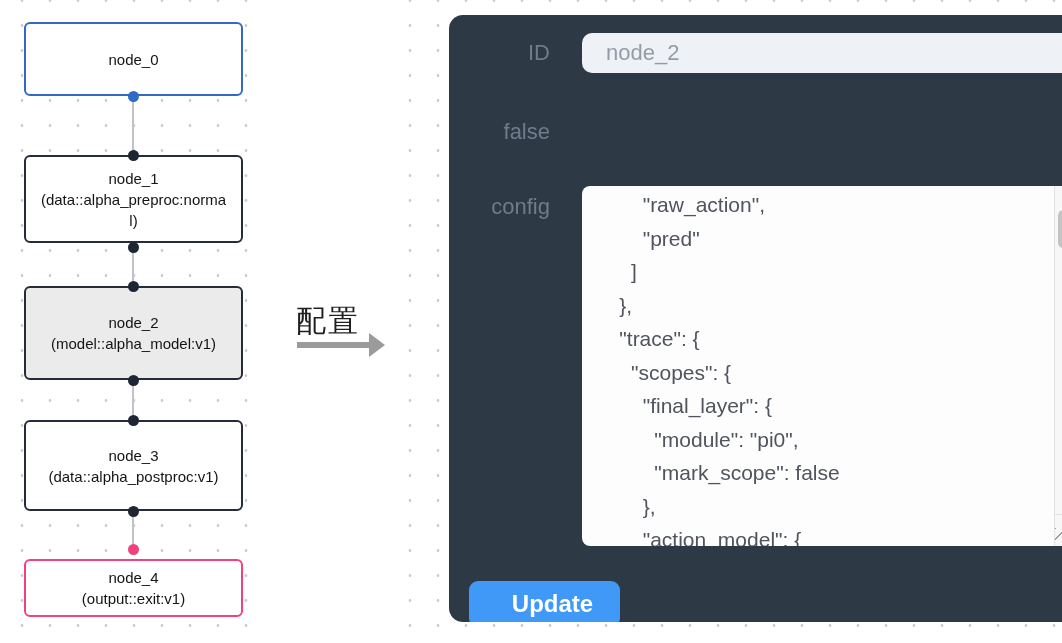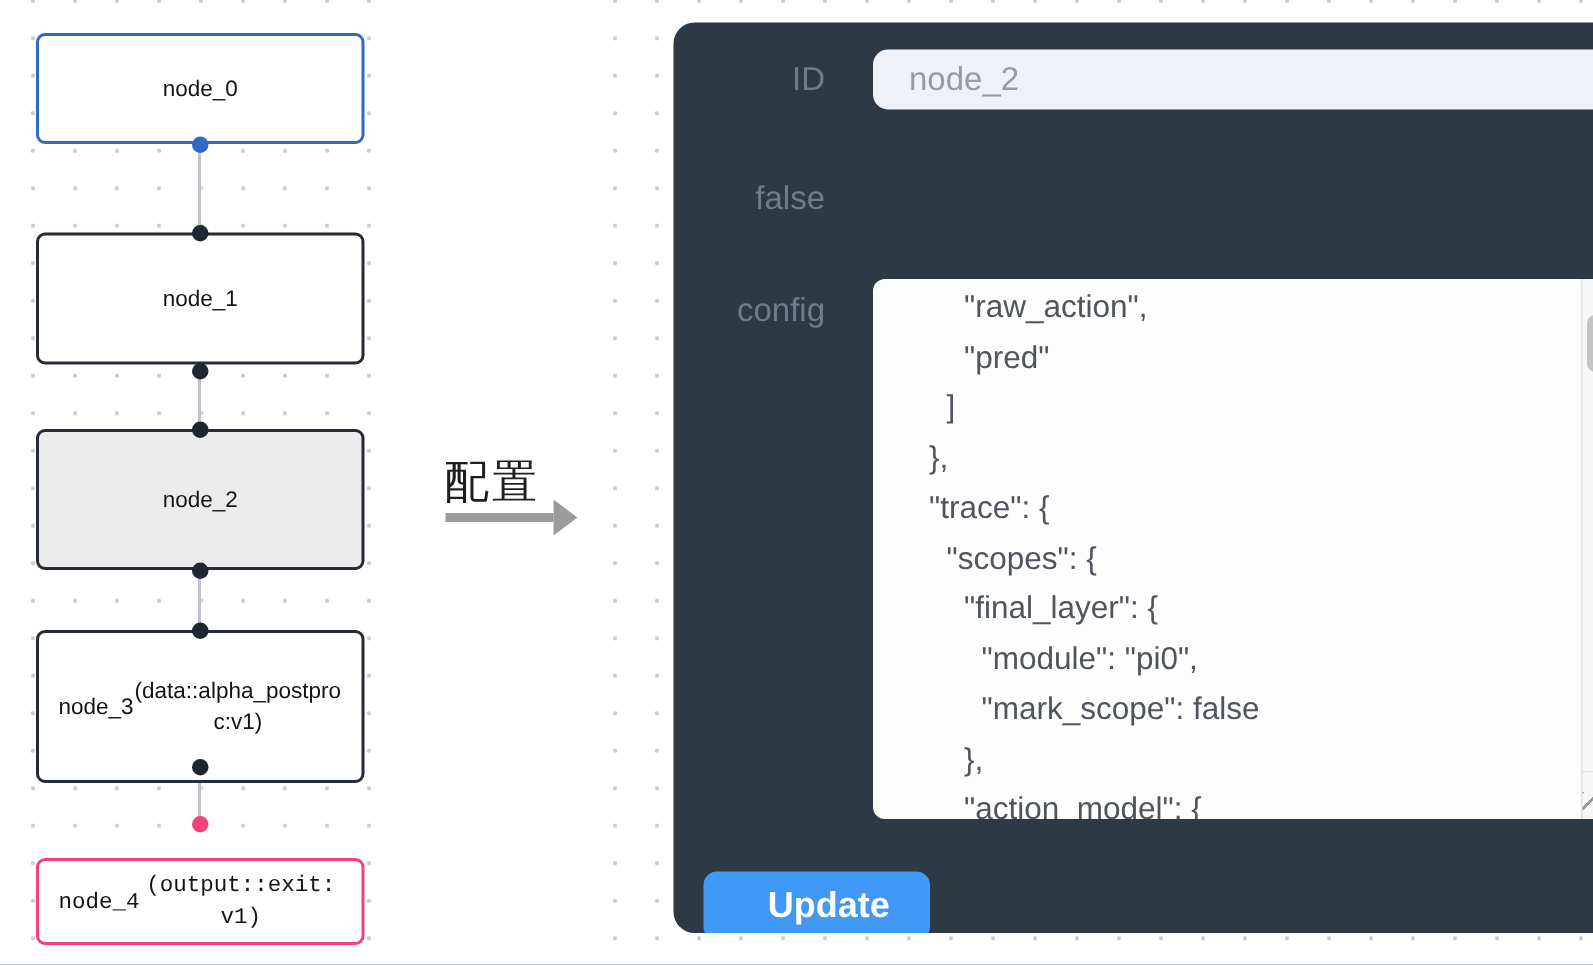--- a/index.html
+++ b/index.html
@@ -13,30 +13,30 @@
     background-size: 28px 25px;
     background-position: 8px 13px;
   }
   .dots-left  { left: 0;   width: 272px; }
   .dots-right { left: 388px; width: 674px; }
 
   
   .node {
     position: absolute; left: 24px; width: 219px;
     background: #ffffff; border: 2px solid #252b38; border-radius: 6px;
-    display: flex; flex-direction: row; align-items: center; justify-content: center;
+    display: flex; flex-direction: column; align-items: center; justify-content: center;
     text-align: center; padding: 4px 13px; color: #141414;
     font-size: 15px; line-height: 21px;
   }
   .node .sub { word-break: break-all; }
   .node-0 { top: 22px;  height: 74px; border-color: #2f6bc6; }
   .node-1 { top: 155px; height: 88px; }
   .node-2 { top: 286px; height: 94px; background: #ebebeb; border-width: 2.5px; }
-  .node-3 { top: 420px; height: 102px; }
-  .node-4 { top: 572px; height: 58px; border-color: #f1417e; font-family: Liberation Mono, monospace; }
+  .node-3 { top: 420px; height: 91px; }
+  .node-4 { top: 559px; height: 58px; border-color: #f1417e; }
 
   .edge {
     position: absolute; left: 132px; width: 2px; background: #c2c2ca;
   }
   .port {
     position: absolute; width: 11px; height: 11px; border-radius: 50%;
     background: #1e2533; left: 128px;
   }
   .port.blue { background: #2f6bc6; }
   .port.pink { background: #f1417e; }
@@ -117,23 +117,25 @@
 <div class="edge" style="top:96px;height:59px"></div>
 <div class="edge" style="top:247px;height:39px"></div>
 <div class="edge" style="top:380px;height:40px"></div>
 <div class="edge" style="top:511px;height:38px"></div>
 
 <div class="node node-0">
   <div>node_0</div>
 </div>
 <div class="node node-1">
   <div>node_1</div>
+  <div class="sub">(data::alpha_preproc:normal)</div>
 </div>
 <div class="node node-2">
   <div>node_2</div>
+  <div class="sub">(model::alpha_model:v1)</div>
 </div>
 <div class="node node-3">
   <div>node_3</div>
   <div class="sub">(data::alpha_postproc:v1)</div>
 </div>
 <div class="node node-4">
   <div>node_4</div>
   <div class="sub">(output::exit:v1)</div>
 </div>
 

